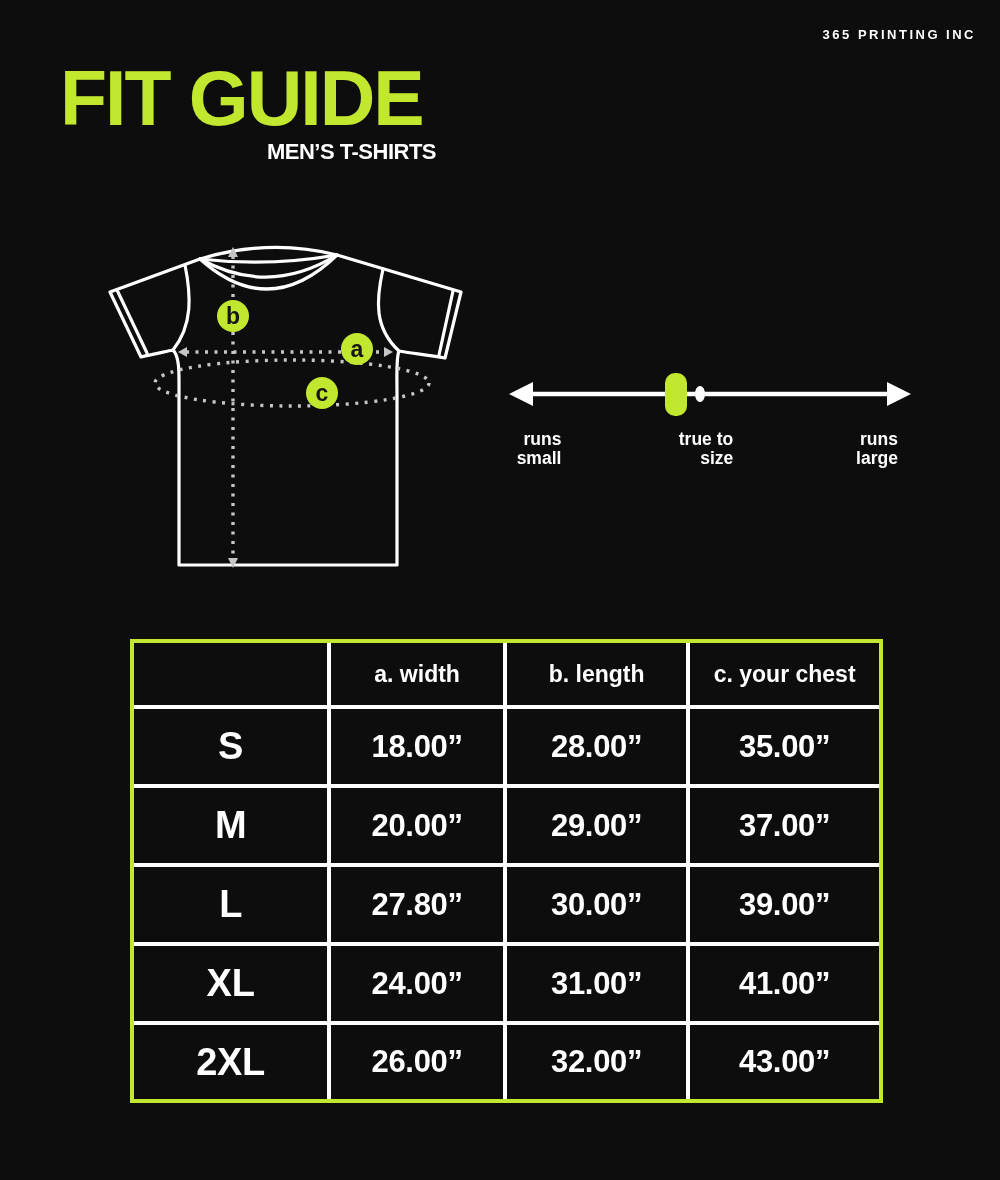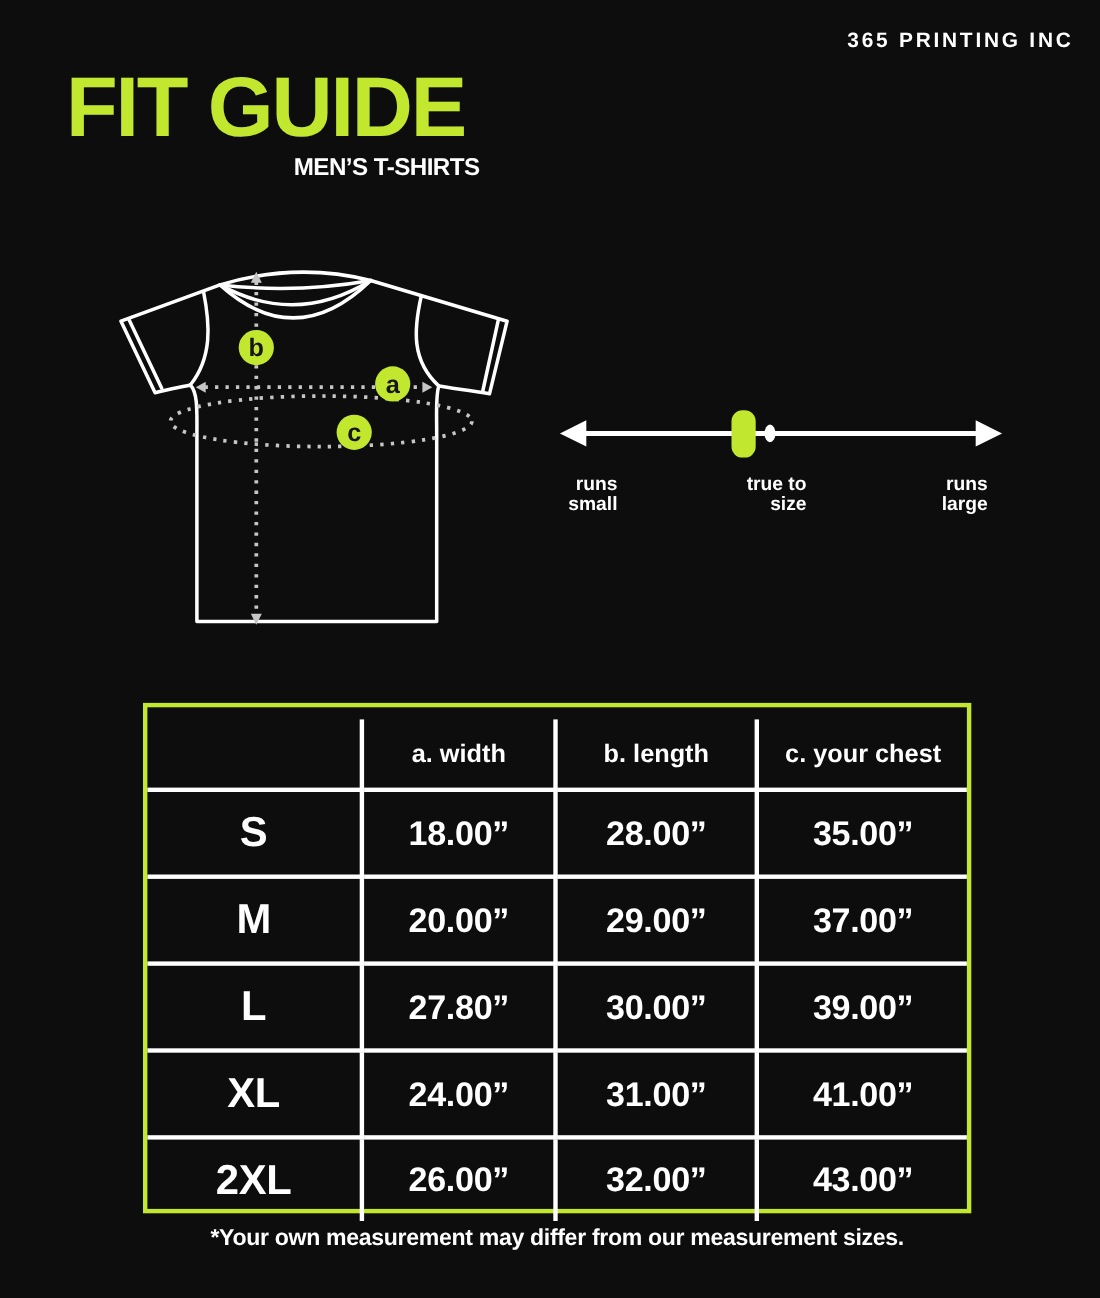--- a/index.html
+++ b/index.html
@@ -17,21 +17,21 @@
     height: 1180px;
     background: var(--bg);
     overflow: hidden;
     margin: 0 auto;
   }
   .brand {
     position: absolute;
     top: 27px;
     right: 24px;
     color: var(--text);
-    font-size: 19px;
+    font-size: 13px;
     font-weight: bold;
     letter-spacing: 2.5px;
     white-space: nowrap;
     text-align: right;
   }
   .title {
     position: absolute;
     left: 60px;
     top: 60px;
     width: 376px;
@@ -113,21 +113,20 @@
     top: 639px;
     width: 753px;
     height: 464px;
     border: 4px solid var(--accent);
   }
   table.size-table {
     width: 100%;
     height: 100%;
     border-collapse: collapse;
     table-layout: fixed;
-    margin-top: 11px;
   }
   .size-table th, .size-table td {
     border-right: 4px solid #ffffff;
     border-bottom: 4px solid #ffffff;
     text-align: center;
     vertical-align: middle;
     color: var(--text);
     font-weight: bold;
   }
   .size-table th:last-child, .size-table td:last-child { border-right: none; }
@@ -255,15 +254,14 @@
           <tr>
             <td class="c-size">2XL</td>
             <td>26.00”</td>
             <td>32.00”</td>
             <td>43.00”</td>
           </tr>
         </tbody>
     </table>
   </div>
 
-  <div class="footnote">*Your own measurement may differ from our measurement sizes.</div>
 
 </div>
 
 </body></html>

